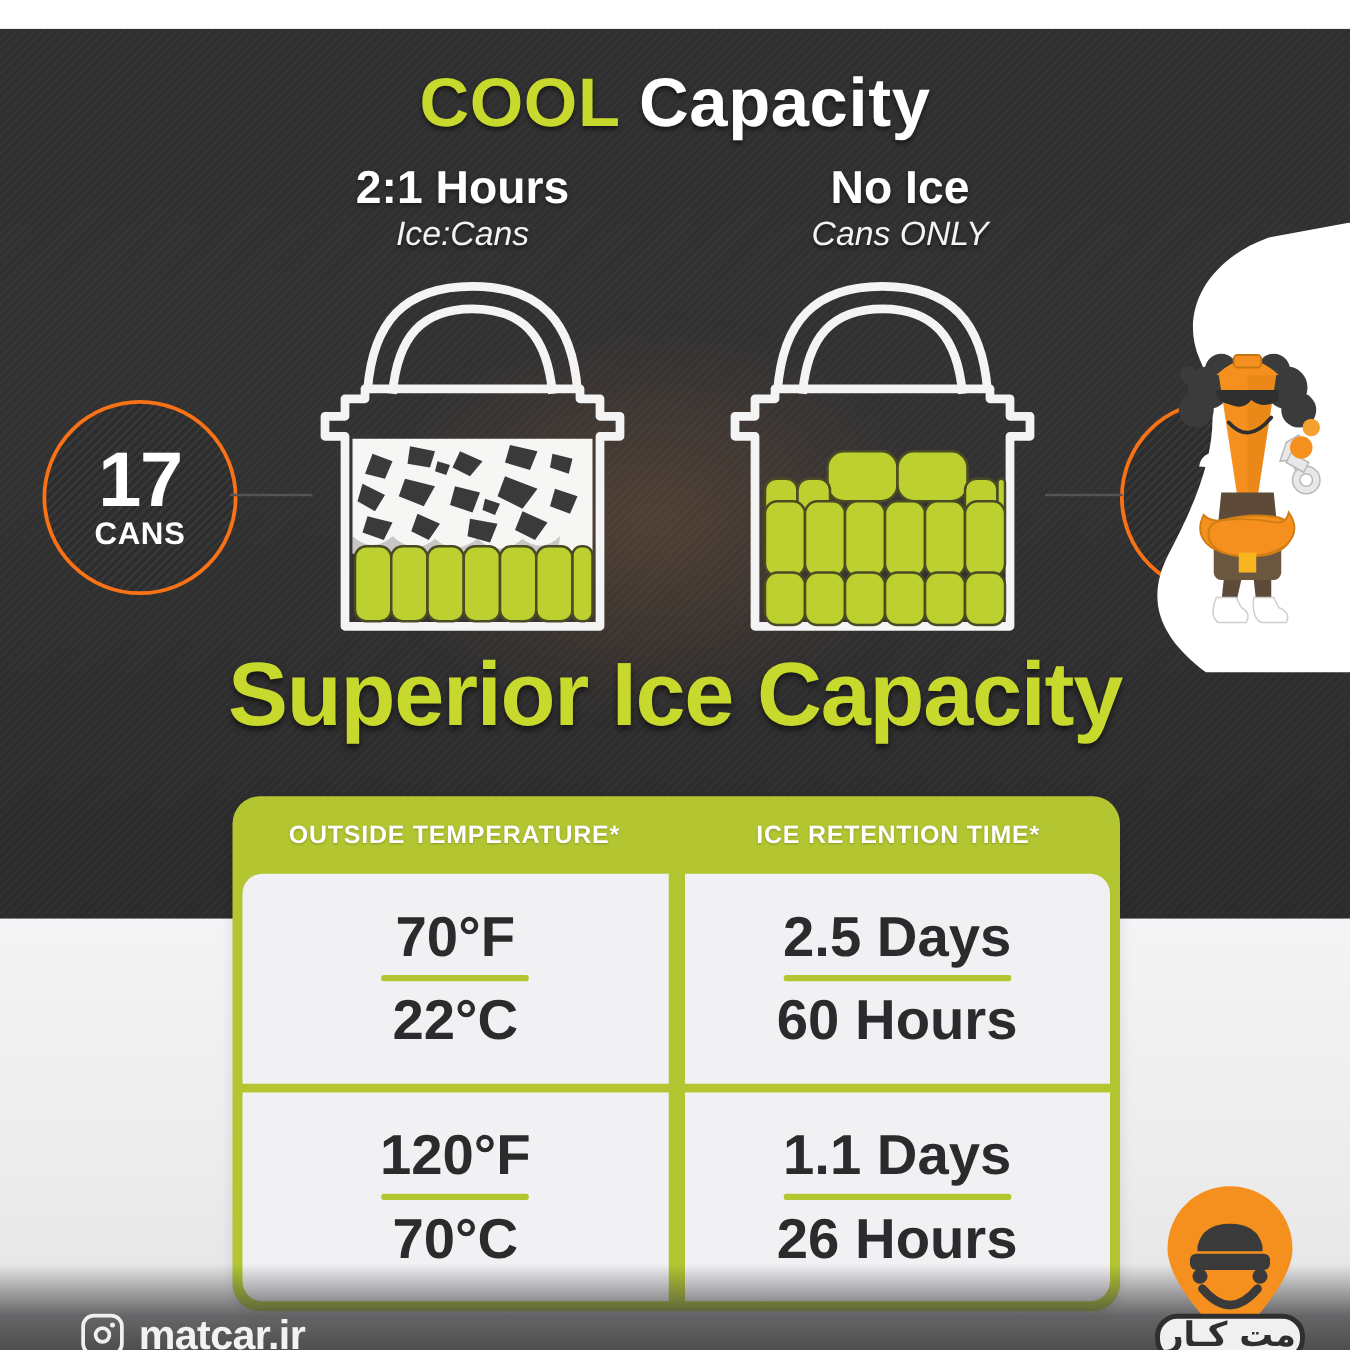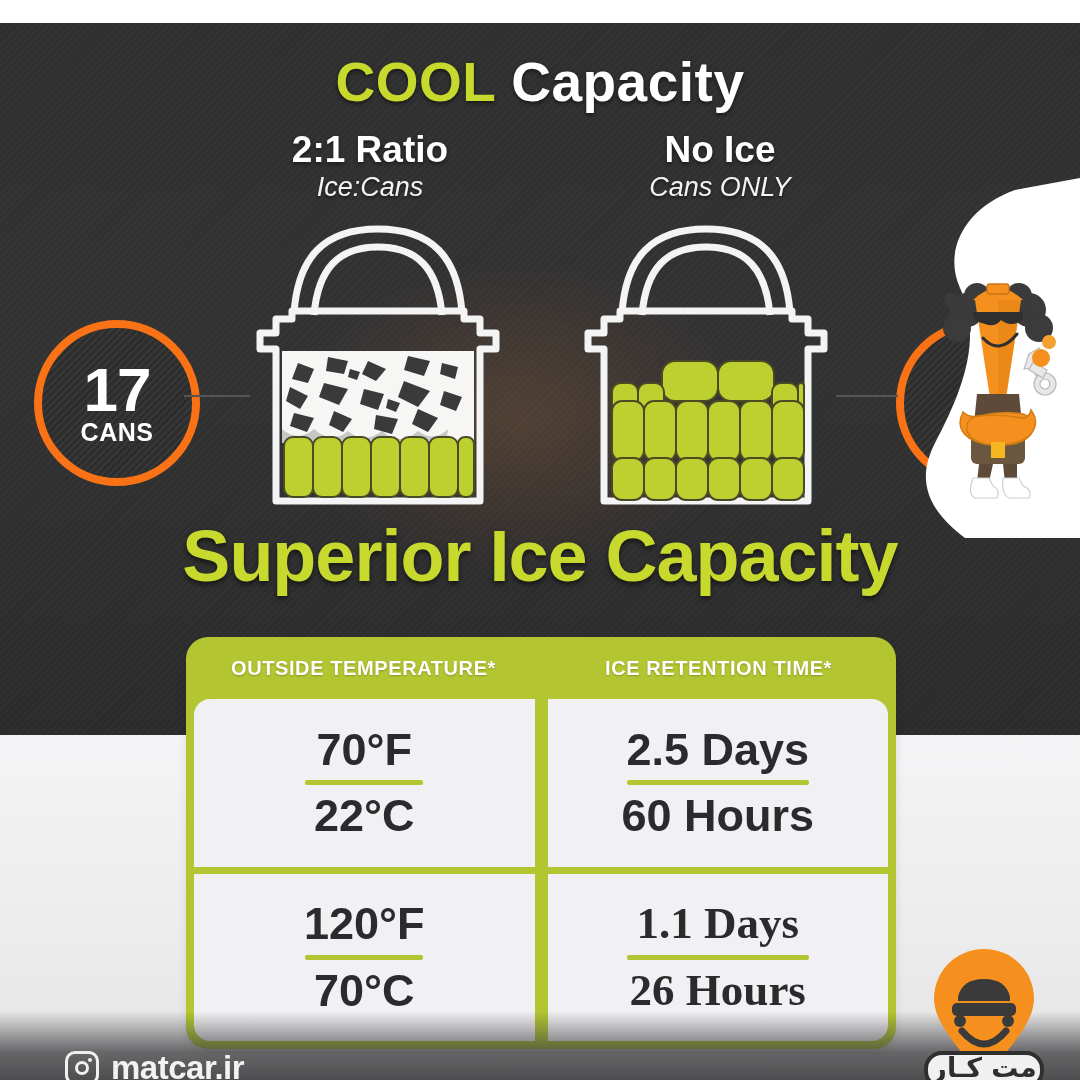--- a/index.html
+++ b/index.html
@@ -61,21 +61,21 @@
     text-shadow:0 2px 4px rgba(0,0,0,.5);
   }
   .col-head .sub{
     font-size:27px;font-style:italic;color:#f3f3f3;margin-top:2px;
     text-shadow:0 2px 3px rgba(0,0,0,.5);
   }
 
   
   .badge{
     position:absolute;width:150px;height:150px;border-radius:50%;
-    border:8px solid #f97316;
+    border:3px solid #f97316;
     background:#2d2d2e;
     display:flex;flex-direction:column;align-items:center;justify-content:center;
     box-shadow:0 0 0 0 rgba(0,0,0,0);
     overflow:hidden;
   }
   .badge:before{
     content:"";position:absolute;inset:0;border-radius:50%;
     background:repeating-linear-gradient(135deg, rgba(255,255,255,.05) 0 2px, rgba(0,0,0,0) 2px 5px);
   }
   .badge .num{position:relative;font-size:62px;font-weight:bold;color:#fff;line-height:.92;letter-spacing:-1px;}
@@ -113,21 +113,21 @@
   }
   .tbody{position:absolute;left:8px;top:62px;width:694px;bottom:8px;display:flex;flex-direction:column;gap:7px;}
   .trow{flex:1;display:flex;gap:13px;}
   .cell{
     flex:1;background:#f1f1f3;display:flex;flex-direction:column;
     align-items:center;justify-content:center;
   }
   .trow:first-child .cell:first-child{border-top-left-radius:16px;}
   .trow:first-child .cell:last-child{border-top-right-radius:16px;}
   .trow:last-child .cell:first-child{border-bottom-left-radius:16px;}
-  .trow:last-child .cell:last-child{border-bottom-right-radius:16px;font-family:Liberation Serif, serif;}
+  .trow:last-child .cell:last-child{border-bottom-right-radius:16px;}
   .cell .v1,.cell .v2{
     font-size:45px;font-weight:bold;color:#2b2b2d;line-height:1.06;white-space:nowrap;
   }
   .cell .rule{width:118px;height:5px;background:#b3c631;margin:7px 0;border-radius:2px;}
   .cell.wide .rule{width:182px;}
 
   
   .ig{position:absolute;left:24px;top:1026px;display:flex;align-items:center;gap:12px;padding-left:41px;}
   .ig .glyph{width:34px;height:34px;border:3px solid #f0f0f0;border-radius:10px;position:relative;box-sizing:border-box;}
   .ig .glyph:before{content:"";position:absolute;left:50%;top:50%;transform:translate(-50%,-50%);width:14px;height:14px;border:3px solid #f0f0f0;border-radius:50%;box-sizing:border-box;}
@@ -147,21 +147,21 @@
   </div>
   <div class="light-bg">
     <div class="ghost2"></div>
   </div>
 
   <div class="title">
     <span class="cool">COOL</span><span> Capacity</span>
   </div>
 
   <div class="col-head left">
-    <div class="big">2:1 Ratio</div>
+    <div class="big">2:1 Hours</div>
     <div class="sub">Ice:Cans</div>
   </div>
   <div class="col-head right">
     <div class="big">No Ice</div>
     <div class="sub">Cans ONLY</div>
   </div>
 
   <div class="badge l">
     <div class="num">17</div>
     <div class="cans">CANS</div>

